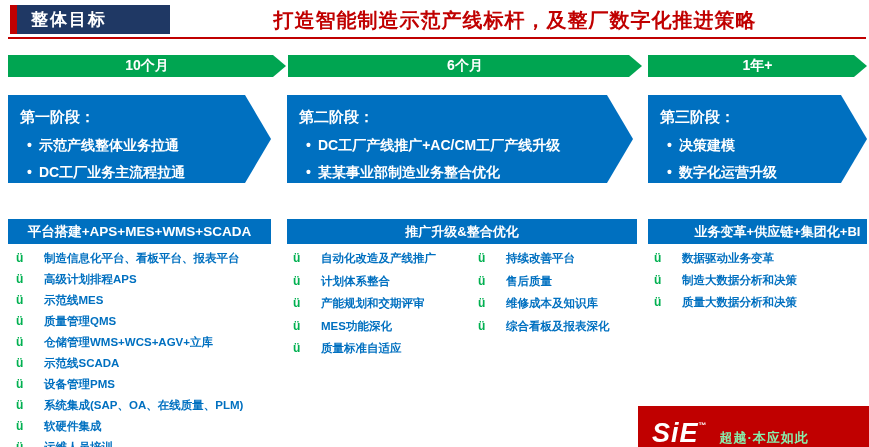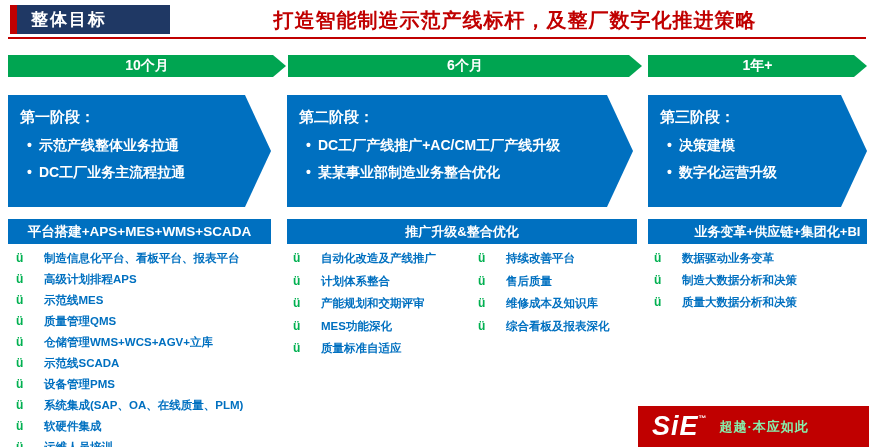--- a/index.html
+++ b/index.html
@@ -21,21 +21,21 @@
   
   .tarrow { position:absolute; top:55px; height:22px; background:var(--green,#00a551);
     clip-path: polygon(0 0, calc(100% - 13px) 0, 100% 50%, calc(100% - 13px) 100%, 0 100%);
     display:flex; align-items:center; justify-content:center;
     color:#fff; font-weight:bold; font-size:14px; }
   .tarrow-1 { left:8px;   width:278px; }
   .tarrow-2 { left:288px; width:354px; }
   .tarrow-3 { left:648px; width:219px; }
 
   
-  .phase { position:absolute; top:95px; height:112px; background:var(--blue,#0070c0);
+  .phase { position:absolute; top:95px; height:88px; background:var(--blue,#0070c0);
     clip-path: polygon(0 0, calc(100% - 26px) 0, 100% 50%, calc(100% - 26px) 100%, 0 100%);
     color:#fff; padding:13px 36px 10px 12px; }
   .phase-1 { left:8px;   width:263px; }
   .phase-2 { left:287px; width:346px; }
   .phase-3 { left:648px; width:219px; }
   .phase-title { font-size:15px; font-weight:bold; margin-bottom:6px; }
   .phase-item { display:flex; gap:7px; font-size:14px; font-weight:bold;
     margin:9px 0 0 7px; line-height:1.3; }
   .pdot { flex:0 0 auto; }
 
@@ -56,21 +56,21 @@
   .li { display:flex; gap:9px; margin-bottom:7px; align-items:baseline; }
   .check { color:var(--check,#00b050); font-weight:bold; font-size:12px;
     width:11px; flex:0 0 auto; }
   .li-text { color:var(--blue,#0070c0); font-weight:bold; font-size:11.5px;
     line-height:13px; white-space:nowrap;padding-left:8px; }
   .list-2a .li, .list-2b .li { margin-bottom:8.5px; }
   .list-3 .li { margin-bottom:8px; }
 
   
   .footer { position:absolute; left:638px; top:406px; width:231px; height:41px;
-    background:var(--red,#c00000); display:flex; align-items:center;
+    background:var(--red,#c00000); display:flex; align-items:flex-end;
     padding:0 14px; gap:12px; }
   .logo { color:#fff; font-weight:bold; font-style:italic; font-size:27px;
     line-height:1; letter-spacing:1px; }
   .tm { color:#fff; font-size:8px; font-style:normal; vertical-align:14px; }
   .slogan { color:#86efac; font-weight:bold; font-size:13px; letter-spacing:1px; }
 </style>
 </head>
 <body>
 
 <div class="slide">

